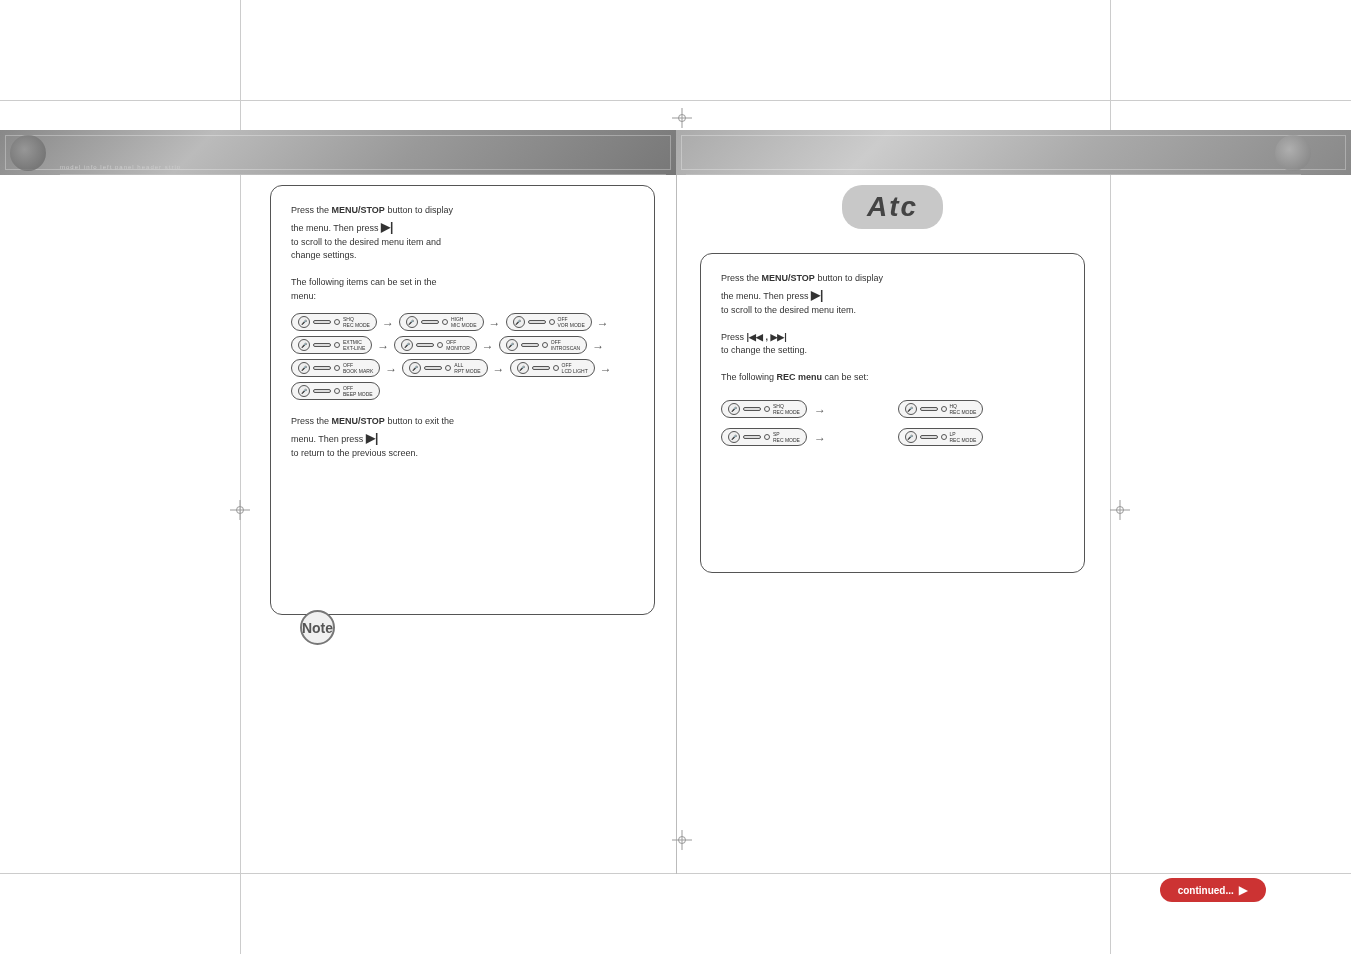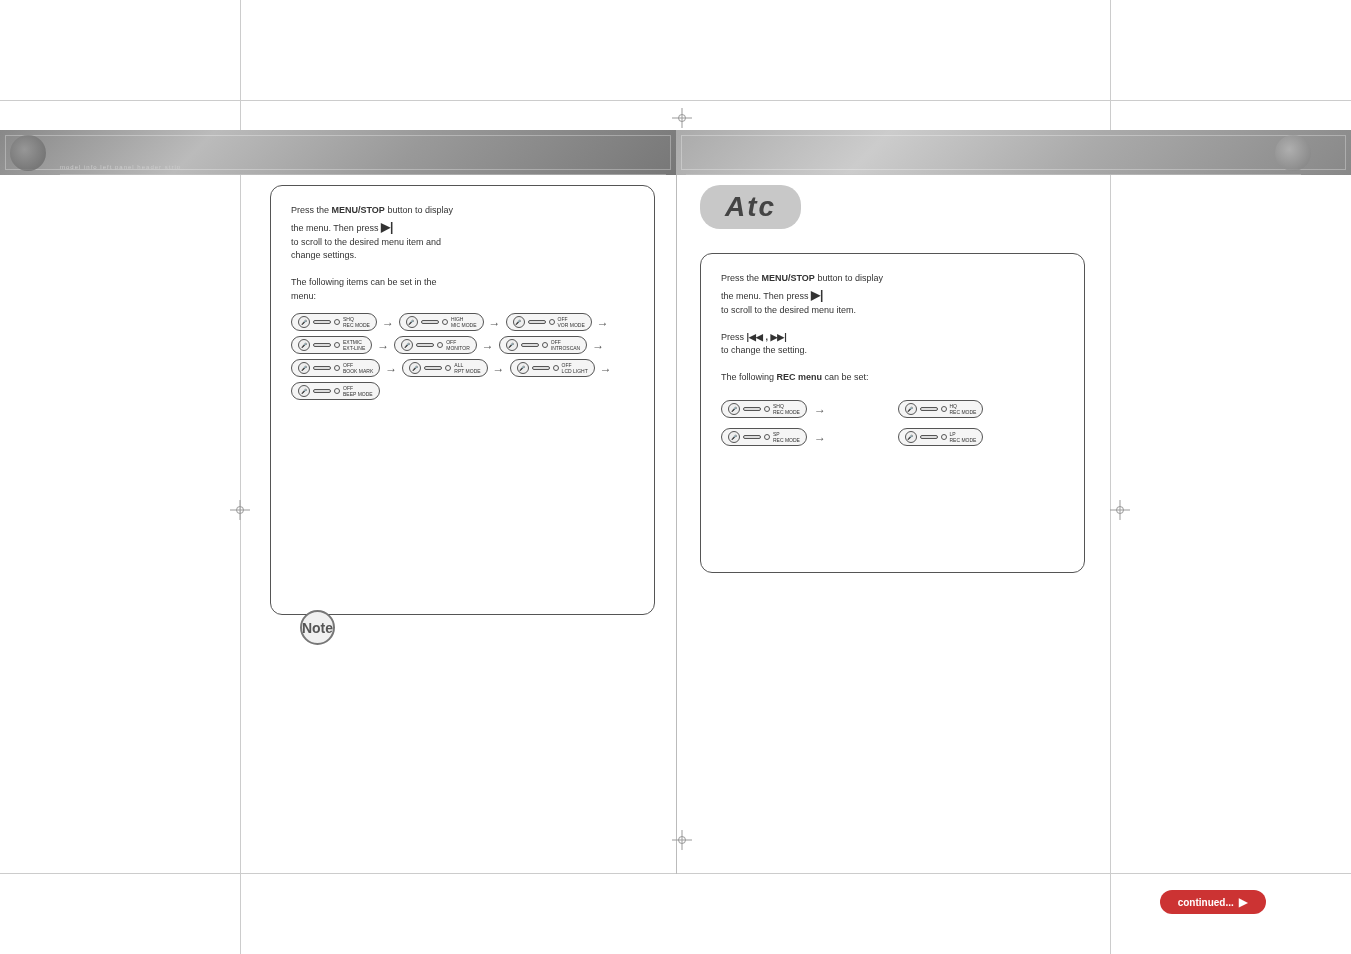--- a/index.html
+++ b/index.html
@@ -478,32 +478,37 @@
           <div class="mode-pill-dot"></div>
           <div class="mode-pill-text">
             <span>OFF</span>
             <span>BEEP MODE</span>
           </div>
         </div>
       </div>
 
     </div>
 
+    <div class="small-text" style="margin-top:15px;">
+      Press the <span class="bold-text">MENU/STOP</span> button to exit the<br>
+      menu. Then press <span style="font-size:12px; font-weight:bold;">▶|</span><br>
+      to return to the previous screen.
+    </div>
 
   </div>
 
   <div style="position:relative; margin-top:10px; left:10px;">
     <div class="note-icon">Note</div>
   </div>
 
 </div>
 
 <div style="position:absolute; top:185px; left:700px; width:385px;">
 
-  <div style="display:flex; margin-bottom:12px;">
+  <div style="display:flex; justify-content:center; margin-bottom:12px;">
     <div class="section-tab">
       <span class="atc-label">Atc</span>
     </div>
   </div>
 
   <div class="right-instruction-box">
 
     <div class="small-text">
       Press the <span class="bold-text">MENU/STOP</span> button to display<br>
       the menu. Then press <span style="font-size:12px; font-weight:bold;">▶|</span><br>
@@ -572,18 +577,18 @@
           </div>
         </div>
       </div>
 
     </div>
 
   </div>
 
 </div>
 
-<div style="position:absolute; bottom:40px; right:85px;">
+<div style="position:absolute; bottom:52px; right:85px;">
   <div style="background:#cc3333; border-radius:15px; padding:5px 18px; display:flex; align-items:center; gap:5px;">
     <span style="color:#fff; font-size:10px; font-weight:bold;">continued...</span>
     <span style="color:#fff; font-size:12px;">▶</span>
   </div>
 </div>
 
 </body></html>

